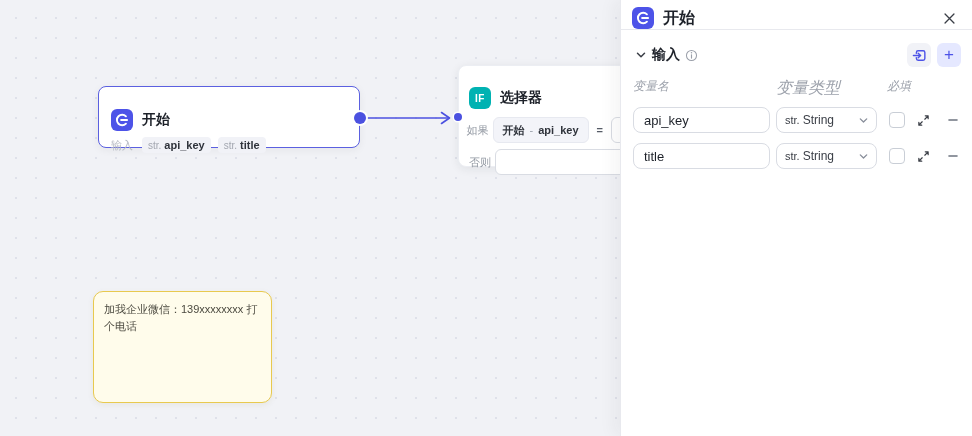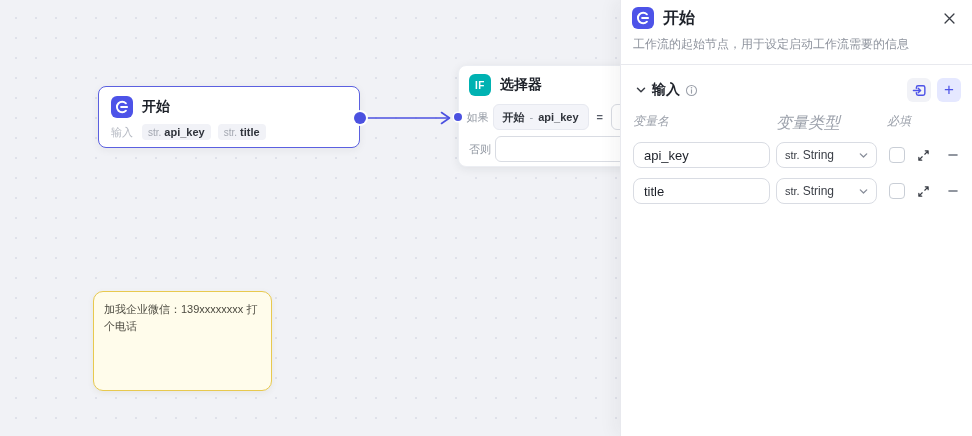--- a/index.html
+++ b/index.html
@@ -14,21 +14,21 @@
     background-size:20px 20px; background-position:6px 8px;
   }
   .edge-layer { position:absolute; left:0; top:0; pointer-events:none; }
 
   
   .start-node {
     position:absolute; left:98px; top:86px; width:262px; height:62px;
     background:#fff; border:1px solid #5b60e0; border-radius:8px;
     box-shadow:0 2px 8px rgba(31,35,41,.06);
   }
-  .node-head { display:flex; align-items:center; padding:9px 12px 5px 12px; }
+  .node-head { display:flex; align-items:center; padding:9px 12px 5px 12px;margin-top:13px; }
   .node-icon {
     width:22px; height:22px; border-radius:6px; background:#4d53e8;
     display:flex; align-items:center; justify-content:center; flex:none;
   }
   .node-title { margin-left:9px; font-size:14px; font-weight:bold; color:#1d2129; }
   .tag-row { display:flex; align-items:center; padding:1px 12px; }
   .tag-row-label { font-size:11px; color:#b6bac3; margin-right:9px; }
   .var-tag {
     background:#f1f2f7; border-radius:4px; padding:2px 6px; margin-right:7px;
     display:flex; align-items:baseline; white-space:nowrap;
@@ -62,21 +62,21 @@
   .cond-op { font-size:11px; color:#555b66; margin:0 8px; font-weight:bold; }
   .cond-value {
     height:26px; width:46px; background:#fff; border:1px solid #d9dce3; border-radius:6px; flex:none;
   }
   .else-box {
     height:26px; flex:1; background:#fff; border:1px solid #d9dce3; border-radius:6px;
   }
 
   
   .note {
-    position:absolute; left:93px; top:291px; width:179px; height:100px;
+    position:absolute; left:93px; top:291px; width:179px; height:112px;
     background:#fffceb; border:1px solid #e8c94f; border-radius:10px;
     box-shadow:0 2px 6px rgba(120,100,20,.08); padding:9px 10px;
   }
   .note-text { font-size:11px; color:#4c4a40; line-height:1.5; }
 
   
   .panel {
     position:absolute; top:0; right:0; width:352px; height:436px; background:#fff;
     border-left:1px solid #e8e9ee; box-shadow:-6px 0 16px rgba(31,35,41,.05); z-index:10;
   }
@@ -202,21 +202,20 @@
     <span class="panel-title">开始</span>
     <button class="close-btn">
       <span style="display:flex;">
         <svg width="13" height="13" viewBox="0 0 14 14">
           <path d="M2.2 2.2 L11.8 11.8 M11.8 2.2 L2.2 11.8" stroke="#3a3e46" stroke-width="1.4" stroke-linecap="round"></path>
         </svg>
       </span>
     </button>
   </div>
 
-  <div class="panel-desc">工作流的起始节点，用于设定启动工作流需要的信息</div>
   <div class="divider"></div>
 
   <div class="section-head">
     <button class="chev-btn">
       <span style="display:flex;">
         <svg width="12" height="12" viewBox="0 0 12 12">
           <path d="M2.5 4.2 L6 7.7 L9.5 4.2" fill="none" stroke="#3a3e46" stroke-width="1.5" stroke-linecap="round" stroke-linejoin="round"></path>
         </svg>
       </span>
     </button>

